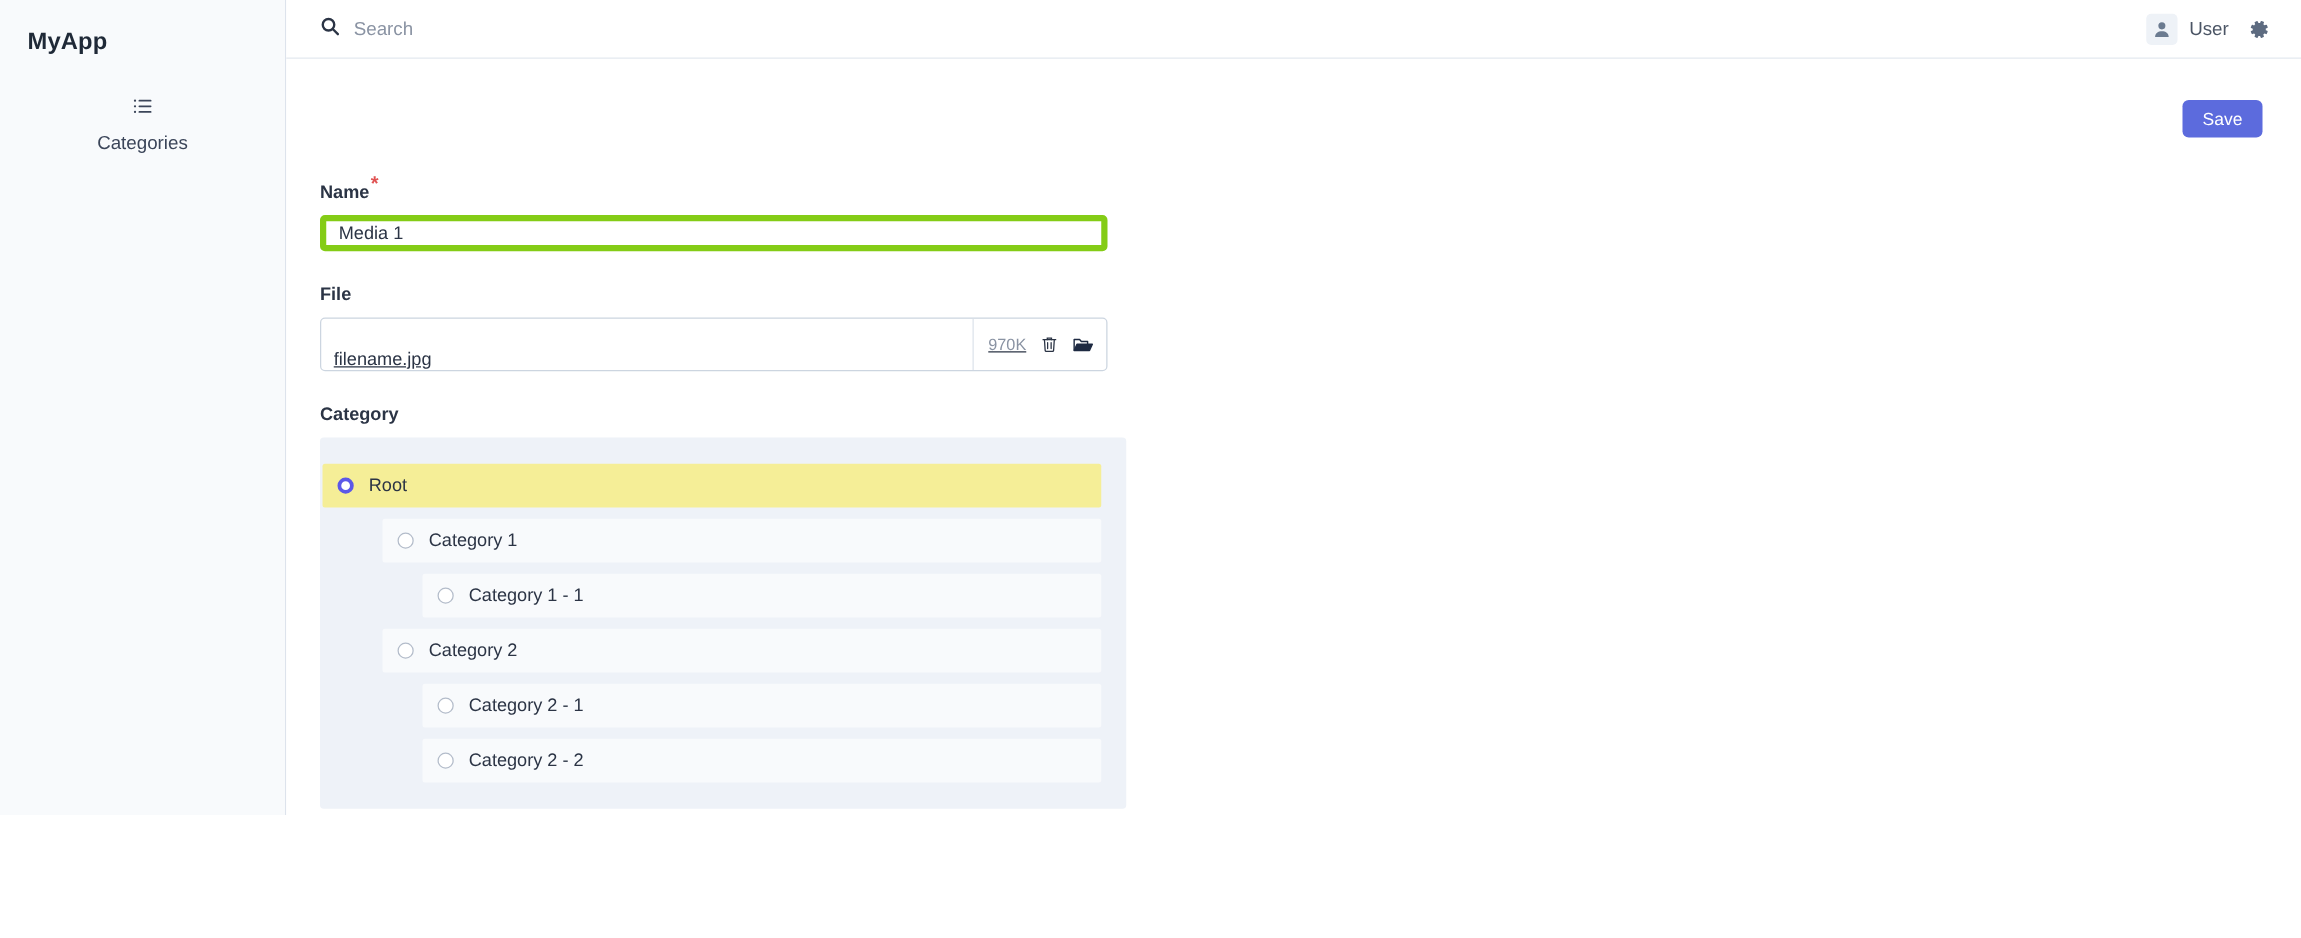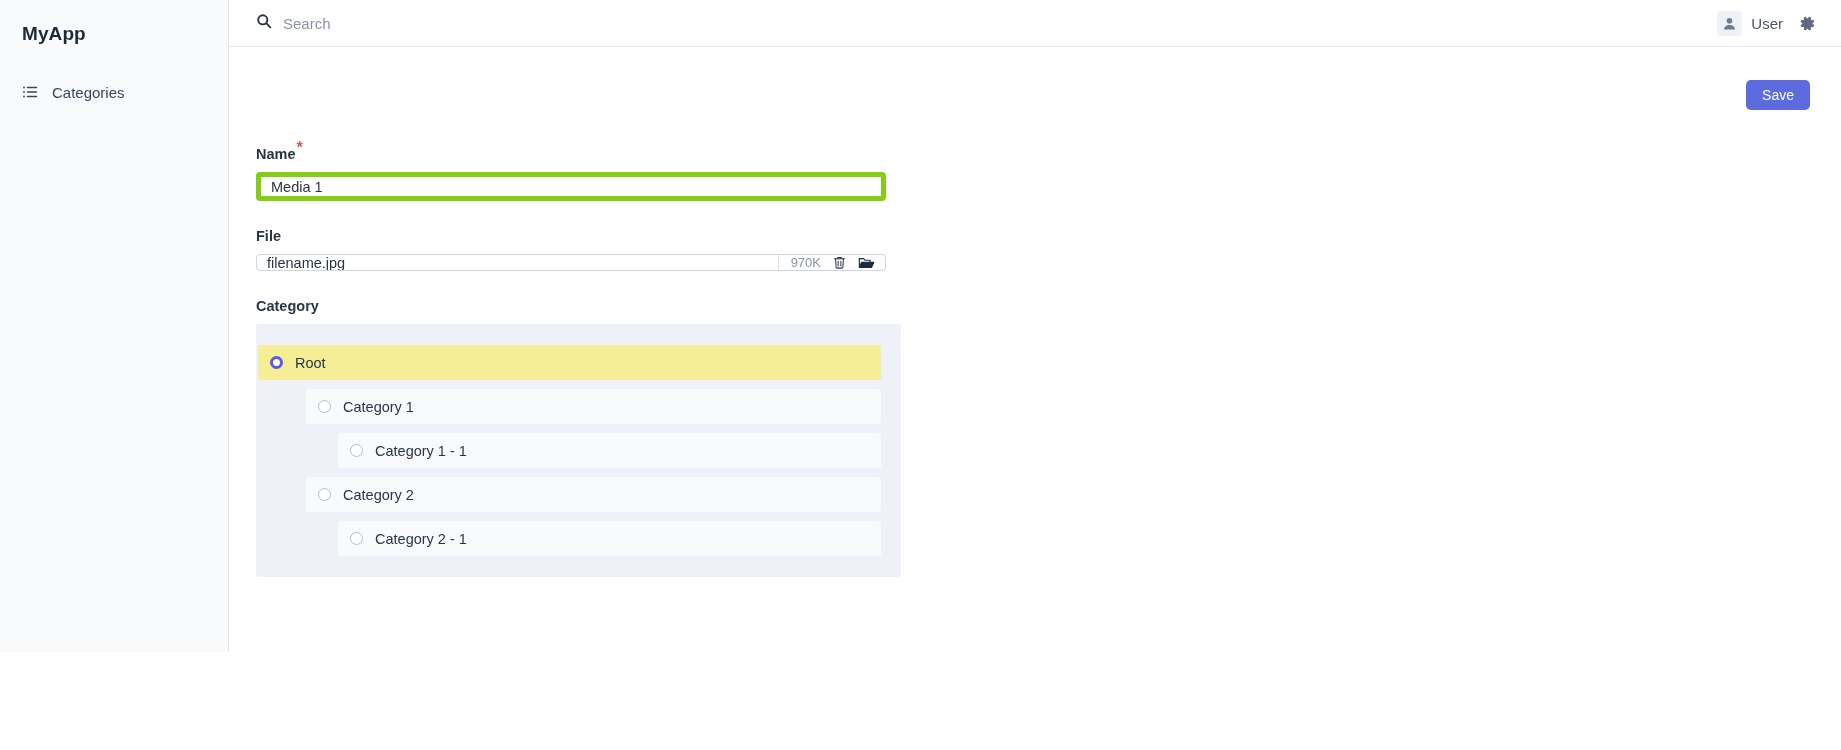--- a/index.html
+++ b/index.html
@@ -34,20 +34,21 @@
     display: flex;
     align-items: center;
     gap: 13px;
     height: 30px;
     padding: 0 13px;
     border-radius: 5px;
     font-size: 15px;
     color: #3b4559;
     cursor: pointer;
     margin-bottom: 2px;
+    flex-direction: column;
   }
   .nav-item .nav-ico { display: flex; align-items: center; width: 17px; }
   .nav-item.active { background: #dfe6f0; color: #5768e0; font-weight: normal; }
   .nav-item.active .nav-ico svg { stroke: #5768e0; }
 
   
   .main { flex: 1; height: 750px; display: flex; flex-direction: column; background: #fff; }
 
   .topbar {
     height: 47px;
@@ -112,27 +113,28 @@
     font-size: 14.5px;
     font-family: "Liberation Sans", sans-serif;
     color: #2b3445;
     padding: 0 10px;
     background: #fff;
     outline: none;
   }
 
   .file-row {
     width: 630px;
-    height: 17px;
+    height: 43px;
     border: 1px solid #ccd5e0;
     border-radius: 4px;
     display: flex;
-    align-items: flex-start;
+    align-items: flex-end;
     background: #fff;
     overflow: hidden;
+    text-decoration: underline;
   }
   .file-name {
     flex: 1;
     font-size: 14.5px;
     color: #2b3445;
     padding: 0 10px;
   }
   .file-meta {
     display: flex;
     align-items: center;
@@ -300,20 +302,24 @@
             <div class="tree-row lvl1">
               <span class="radio"></span>
               <span class="tree-label">Category 2</span>
             </div>
 
             <div class="tree-row lvl2">
               <span class="radio"></span>
               <span class="tree-label">Category 2 - 1</span>
             </div>
 
+            <div class="tree-row lvl2">
+              <span class="radio"></span>
+              <span class="tree-label">Category 2 - 2</span>
+            </div>
 
           </div>
         </div>
 
       </div>
     </div>
   </div>
 </div>
 
 </body></html>

